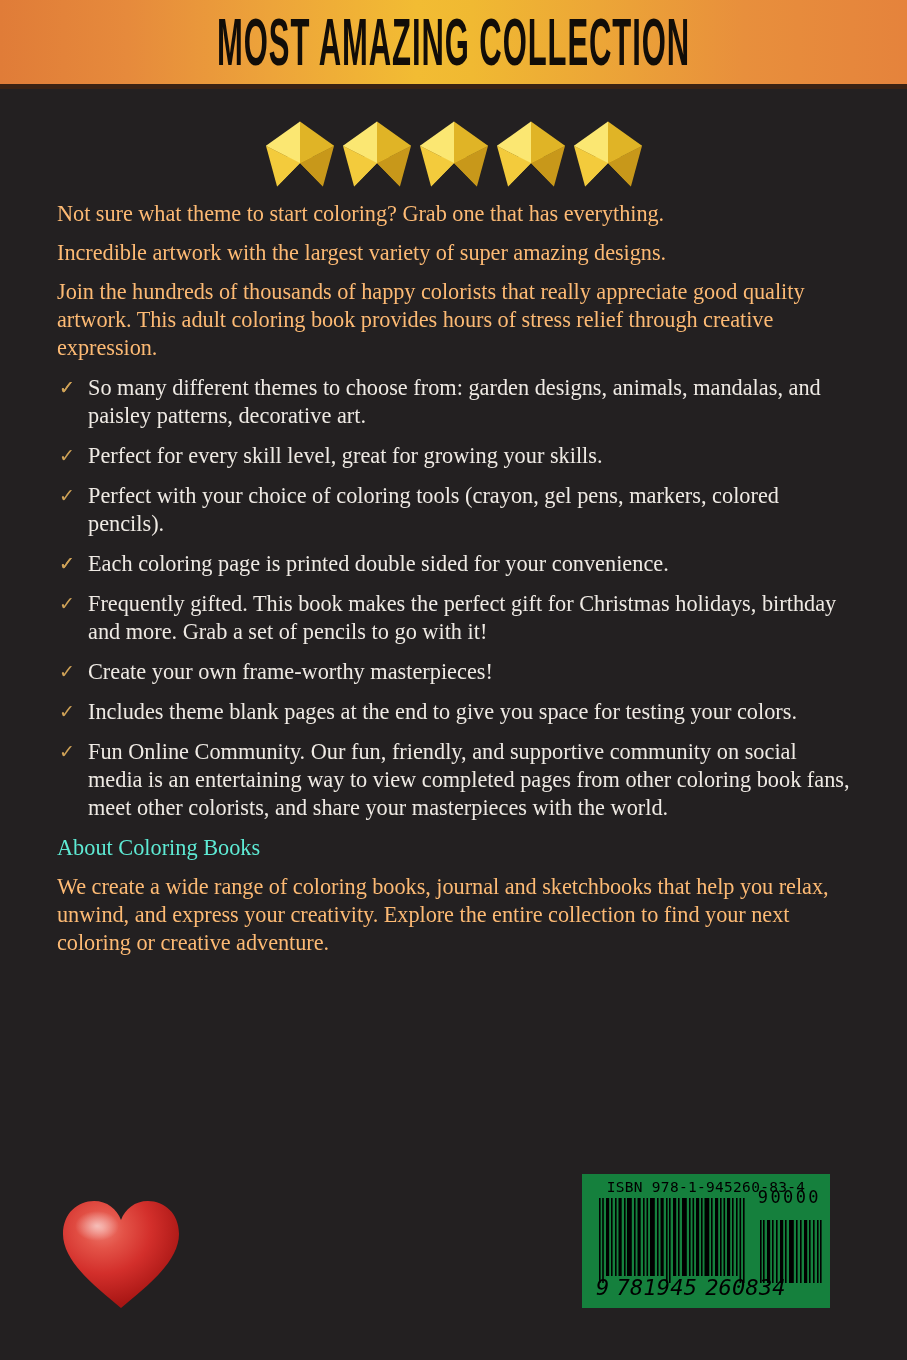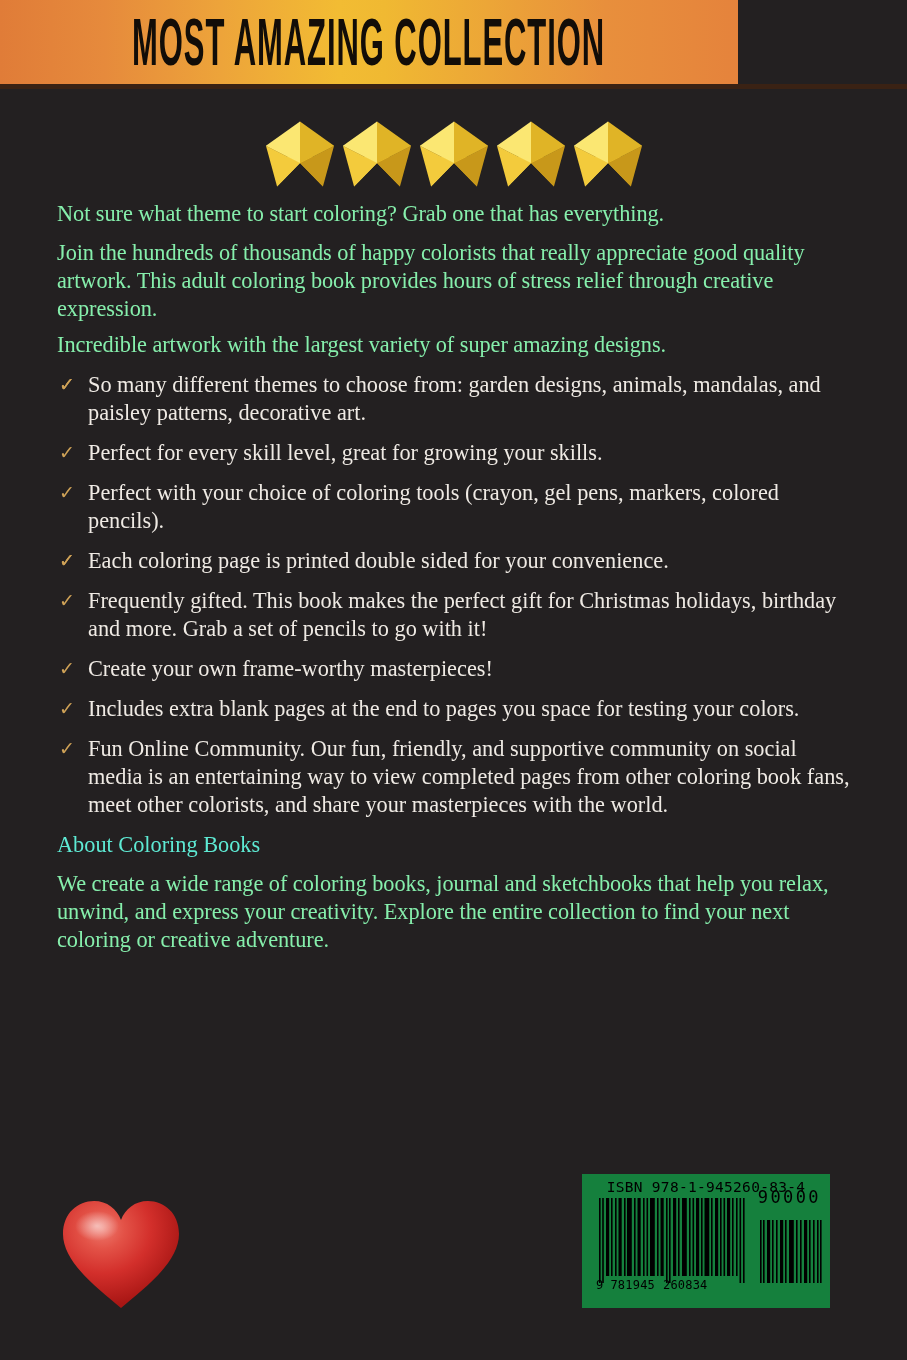--- a/index.html
+++ b/index.html
@@ -21,21 +21,21 @@
     inset: 0;
     background: #232021;
     overflow: hidden;
   }
 
   
   .banner {
     position: absolute;
     left: 0;
     top: 0;
-    width: 738px;
+    width: 907px;
     height: 84px;
     background: linear-gradient(to right,
         #e07c38 0%,
         #e68a3c 14%,
         #eda43a 30%,
         #f2bc33 46%,
         #f0b932 52%,
         #eca637 66%,
         #e88f3c 82%,
         #e5833c 100%);
@@ -84,21 +84,21 @@
 
   
   .content {
     position: absolute;
     left: 57px;
     top: 200px;
     width: 795px;
   }
 
   .para {
-    color: #86efac;
+    color: #fdba74;
     font-size: 22.3px;
     line-height: 28px;
     margin: 0 0 11px 0;
     letter-spacing: -0.05px;
   }
   .para.tight { margin-bottom: 8px; }
 
   .bullets {
     list-style: none;
     margin: 7px 0 0 0;
@@ -182,26 +182,27 @@
   .bars-addon {
     position: absolute;
     left: 178px;
     top: 46px;
     width: 62px;
     height: 63px;
   }
   .ean-digits {
     position: absolute;
     left: 14px;
-    bottom: 16px;
+    bottom: 8px;
     font-family: "DejaVu Sans Mono", "Liberation Mono", monospace;
-    font-size: 12px;
+    font-size: 22px;
     letter-spacing: 0.2px;
     color: #000;
     white-space: nowrap;
+    font-style: italic;
   }
   .ean-digits .lead { margin-right: 7px; }
   .ean-digits .grp { margin-right: 8px; }
 </style>
 </head>
 <body>
 
 <div class="page">
 
   <div class="banner">
@@ -259,22 +260,22 @@
       <polygon points="50,60 4,37 96,37" fill="#f0c02c"></polygon>
       <polygon points="50,4 4,37 50,60" fill="#fbe772"></polygon>
       <polygon points="50,4 96,37 50,60" fill="#e0b426"></polygon>
     </svg>
 
   </div>
 
   <div class="content">
 
     <p class="para">Not sure what theme to start coloring? Grab one that has everything.</p>
+    <p class="para">Incredible artwork with the largest variety of super amazing designs.</p>
     <p class="para tight">Join the hundreds of thousands of happy colorists that really appreciate good quality artwork. This adult coloring book provides hours of stress relief through creative expression.</p>
-    <p class="para">Incredible artwork with the largest variety of super amazing designs.</p>
 
     <ul class="bullets">
 
       <li class="bullet">
         <span class="check">✓</span>
       </li>
 
       <li class="bullet">
         <span class="check">✓</span>
         <span>So many different themes to choose from: garden designs, animals, mandalas, and paisley patterns, decorative art.</span>
@@ -304,21 +305,21 @@
         <span>Frequently gifted. This book makes the perfect gift for Christmas holidays, birthday and more. Grab a set of pencils to go with it!</span>
       </li>
 
       <li class="bullet">
         <span class="check">✓</span>
         <span>Create your own frame-worthy masterpieces!</span>
       </li>
 
       <li class="bullet">
         <span class="check">✓</span>
-        <span>Includes extra blank pages at the end to pages you space for testing your colors.</span>
+        <span>Includes theme blank pages at the end to give you space for testing your colors.</span>
       </li>
 
       <li class="bullet">
         <span class="check">✓</span>
         <span>Fun Online Community. Our fun, friendly, and supportive community on social media is an entertaining way to view completed pages from other coloring book fans, meet other colorists, and share your masterpieces with the world.</span>
       </li>
 
     </ul>
 
     <div class="about-head">About Coloring Books</div>

